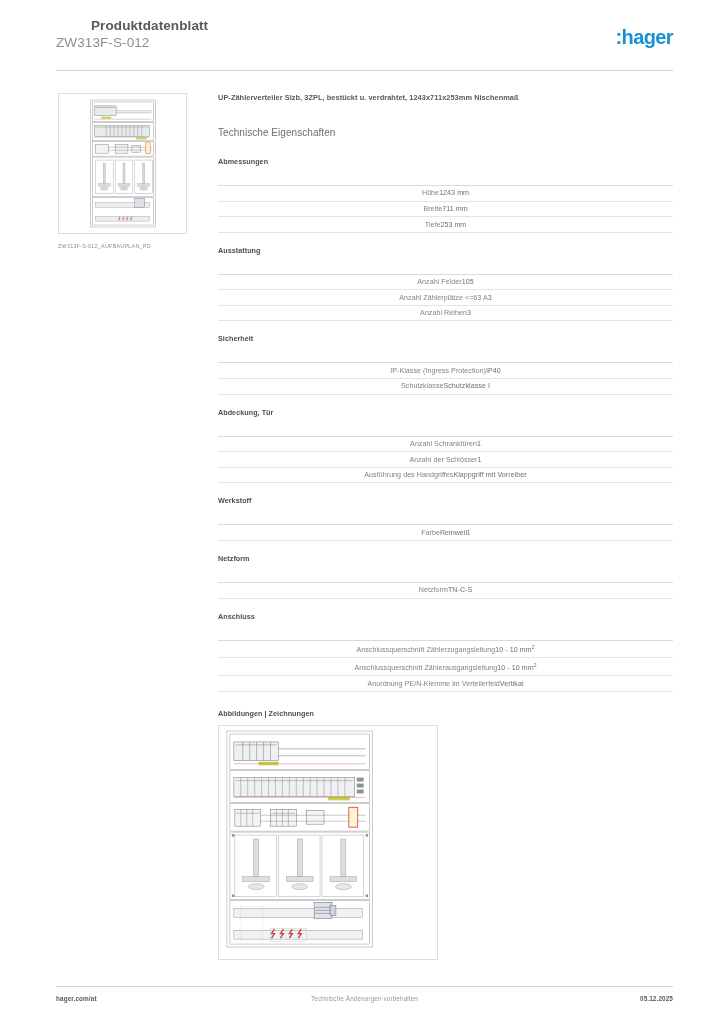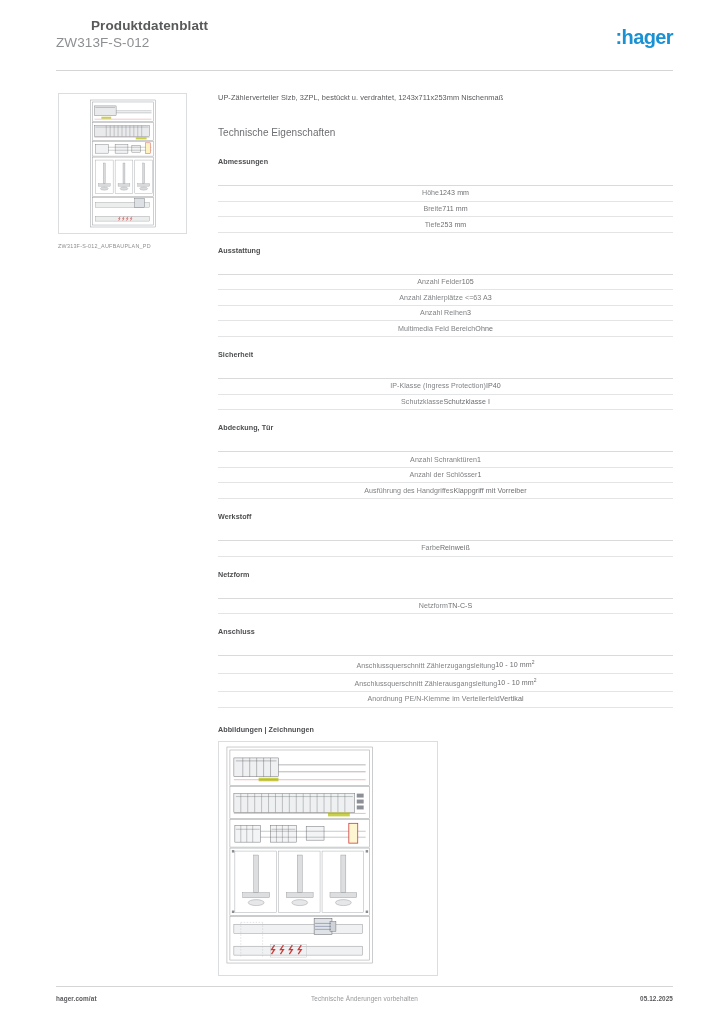--- a/index.html
+++ b/index.html
@@ -83,21 +83,21 @@
 
   
   .main {
     position: absolute;
     left: 218px;
     top: 93px;
     width: 455px;
   }
   .product-desc {
     font-size: 7.4px;
-    font-weight: normal;
+    font-weight: bold;
     color: #58595b;
     letter-spacing: .05px;
     margin-bottom: 25px;
   }
   .tech-title {
     font-size: 10px;
     font-weight: normal;
     color: #6d6e71;
     letter-spacing: .05px;
     margin-bottom: 19px;
@@ -293,24 +293,20 @@
           <span class="spec-label">Anzahl Felder</span>
           <span class="spec-value">105</span>
         </div>
         <div class="spec-row">
           <span class="spec-label">Anzahl Zählerplätze &lt;=63 A</span>
           <span class="spec-value">3</span>
         </div>
         <div class="spec-row">
           <span class="spec-label">Anzahl Reihen</span>
           <span class="spec-value">3</span>
-        </div>
-        <div class="spec-row">
-          <span class="spec-label">Multimedia Feld Bereich</span>
-          <span class="spec-value">Ohne</span>
         </div>
       </div>
       <div class="spec-group">
         <div class="spec-group-title">Sicherheit</div>
         <div class="spec-row">
           <span class="spec-label">IP-Klasse (Ingress Protection)</span>
           <span class="spec-value">IP40</span>
         </div>
         <div class="spec-row">
           <span class="spec-label">Schutzklasse</span>

